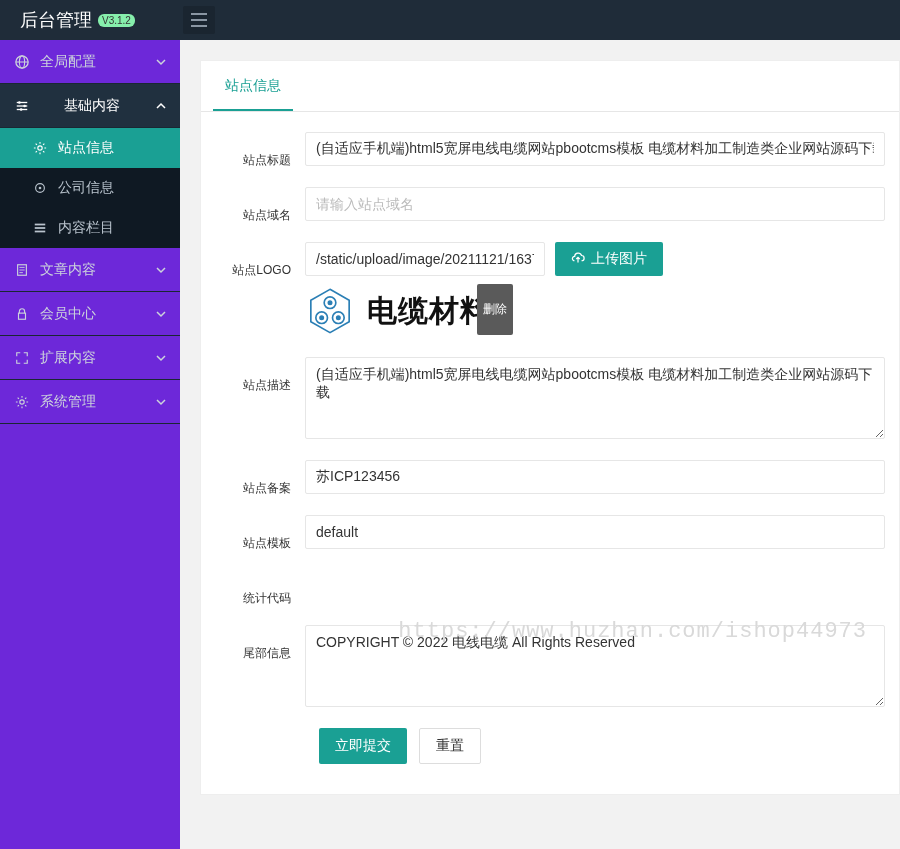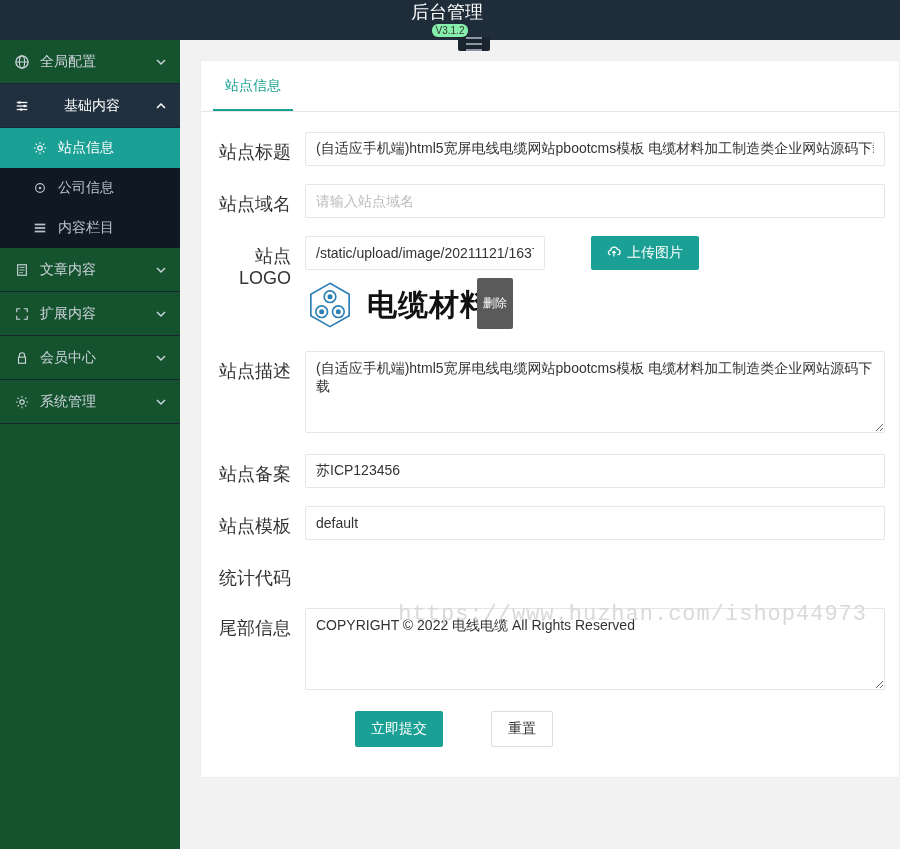--- a/index.html
+++ b/index.html
@@ -1,44 +1,44 @@
 <!DOCTYPE html>
 <html><head>
 <meta charset="utf-8">
 <style>
 * { box-sizing: border-box; margin: 0; padding: 0; }
 body { font-family: "Microsoft YaHei", Arial, sans-serif; font-size: 14px; color: #333; background: #f2f2f2; }
-.topbar { height: 40px; background: #1f2c39; display: flex; align-items: center; padding: 0 6px; color: #fff; position: fixed; top: 0; left: 0; right: 0; z-index: 100; flex-direction: column; }
+.topbar { height: 40px; background: #1f2c39; display: flex; align-items: center; padding: 0 20px; color: #fff; position: fixed; top: 0; left: 0; right: 0; z-index: 100; }
 .brand { font-size: 18px; font-weight: 400; margin-right: 6px; }
 .version { background: #86efac; color: #333; font-size: 10px; padding: 1px 4px; border-radius: 6px; }
 .hamburger { margin-left: 48px; background: #1a2530; width: 32px; height: 28px; display: flex; align-items: center; justify-content: center; border-radius: 2px; cursor: pointer; }
 .hamburger svg { width: 16px; height: 14px; fill: #8a96a3; }
-.sidebar { position: fixed; top: 40px; left: 0; width: 180px; bottom: 0; background: #14532d; color: #ccd3db; }
+.sidebar { position: fixed; top: 40px; left: 0; width: 180px; bottom: 0; background: #6d28d9; color: #ccd3db; }
 .nav-item { display: flex; align-items: center; height: 44px; padding: 0 14px; cursor: pointer; font-size: 14px; border-bottom: 1px solid #1a2733; position: relative; }
 .nav-item.expanded, .nav-item.level1 { background: #20303f; color: #fff; gap: 24px; }
 .nav-item .caret { margin-left: auto; }
 .nav-item .icon { width: 16px; margin-right: 10px; display: inline-flex; align-items: center; justify-content: center; }
 .nav-item.level2 { background: #0f1923; padding-left: 32px; height: 40px; border-bottom: none; color: #b9c3cd; }
 .nav-item.level2.active { background: #1aa094; color: #fff; }
 .caret svg { width: 10px; height: 10px; fill: #8b97a4; }
 .icon svg { width: 14px; height: 14px; fill: currentColor; }
 .main { margin-left: 180px; margin-top: 40px; padding: 20px 0 30px 20px; }
 .card { background: #fff; border: 1px solid #eee; }
 .tabs { border-bottom: 1px solid #e6e6e6; padding: 0 12px; }
 .tab { display: inline-block; padding: 16px 12px 14px; color: #1aa094; font-size: 14px; border-bottom: 2px solid #1aa094; cursor: pointer; }
 .form { padding: 20px 0 30px; }
 .row { display: flex; align-items: flex-start; margin-bottom: 18px; padding: 0 14px; }
-.lbl { width: 90px; text-align: right; padding-right: 14px; padding-top: 8px; font-size: 18px; color: #333; flex-shrink: 0; }
+.lbl { width: 90px; text-align: right; padding-right: 14px; padding-top: 8px; font-size: 12px; color: #333; flex-shrink: 0; margin-top: 12px; }
 .ctrl { flex: 1; min-width: 0; }
 input[type=text], textarea { width: 100%; border: 1px solid #e6e6e6; padding: 8px 10px; font-size: 14px; color: #333; background: #fff; border-radius: 2px; font-family: inherit; }
 textarea { resize: vertical; }
 input::placeholder, textarea::placeholder { color: #bbb; }
 .logo-row { display: flex; gap: 10px; }
 .logo-row input { flex: 1; }
-.btn { display: inline-flex; align-items: center; padding: 8px 16px; border: none; border-radius: 2px; font-size: 14px; cursor: pointer; font-family: inherit; margin-left: 36px; }
+.btn { display: inline-flex; align-items: center; padding: 8px 16px; border: none; border-radius: 2px; font-size: 14px; cursor: pointer; font-family: inherit; }
 .btn-teal { background: #1aa094; color: #fff; }
 .btn-default { background: #fff; border: 1px solid #ddd; color: #333; }
 .btn .bicon { margin-right: 6px; display: inline-flex; }
 .btn .bicon svg { width: 14px; height: 14px; fill: currentColor; }
 .preview { margin-top: 10px; position: relative; display: inline-block; }
 .preview-logo { display: flex; align-items: center; gap: 12px; }
 .logosvg { width: 50px; height: 50px; }
 .logotext { font-size: 30px; font-weight: 700; color: #111; letter-spacing: 1px; }
 .del-badge { position: absolute; top: -2px; right: -22px; background: #5a5a5a; color: #fff; font-size: 12px; padding: 17px 6px; border-radius: 2px; cursor: pointer; }
 .actions { padding-left: 118px; display: flex; gap: 12px; }
@@ -128,36 +128,36 @@
         </svg>
       </span>
     <span>文章内容</span>
     <span class="caret"><svg viewBox="0 0 10 10">
           <path d="M1 3l4 4 4-4" fill="none" stroke="currentColor" stroke-width="1.5"></path>
         </svg></span>
   </div>
   <div class="nav-item nav-section">
     <span class="icon">
         <svg viewBox="0 0 16 16">
-          <path d="M2 6V2h4M14 6V2h-4M2 10v4h4M14 10v4h-4" fill="none" stroke="currentColor" stroke-width="1.3"></path>
-        </svg>
-      </span>
-    <span>扩展内容</span>
-    <span class="caret"><svg viewBox="0 0 10 10">
-          <path d="M1 3l4 4 4-4" fill="none" stroke="currentColor" stroke-width="1.5"></path>
-        </svg></span>
-  </div>
-  <div class="nav-item nav-section">
-    <span class="icon">
-        <svg viewBox="0 0 16 16">
           <rect x="4" y="7" width="8" height="7" fill="none" stroke="currentColor" stroke-width="1.3"></rect>
           <path d="M5 7V5a3 3 0 016 0v2" fill="none" stroke="currentColor" stroke-width="1.3"></path>
         </svg>
       </span>
     <span>会员中心</span>
+    <span class="caret"><svg viewBox="0 0 10 10">
+          <path d="M1 3l4 4 4-4" fill="none" stroke="currentColor" stroke-width="1.5"></path>
+        </svg></span>
+  </div>
+  <div class="nav-item nav-section">
+    <span class="icon">
+        <svg viewBox="0 0 16 16">
+          <path d="M2 6V2h4M14 6V2h-4M2 10v4h4M14 10v4h-4" fill="none" stroke="currentColor" stroke-width="1.3"></path>
+        </svg>
+      </span>
+    <span>扩展内容</span>
     <span class="caret"><svg viewBox="0 0 10 10">
           <path d="M1 3l4 4 4-4" fill="none" stroke="currentColor" stroke-width="1.5"></path>
         </svg></span>
   </div>
   <div class="nav-item nav-section">
     <span class="icon">
         <svg viewBox="0 0 16 16">
           <circle cx="8" cy="8" r="2.5" fill="none" stroke="currentColor" stroke-width="1.3"></circle>
           <path d="M8 1v2M8 13v2M1 8h2M13 8h2M3 3l1.5 1.5M11.5 11.5L13 13M13 3l-1.5 1.5M4.5 11.5L3 13" stroke="currentColor" stroke-width="1.3"></path>
         </svg>

